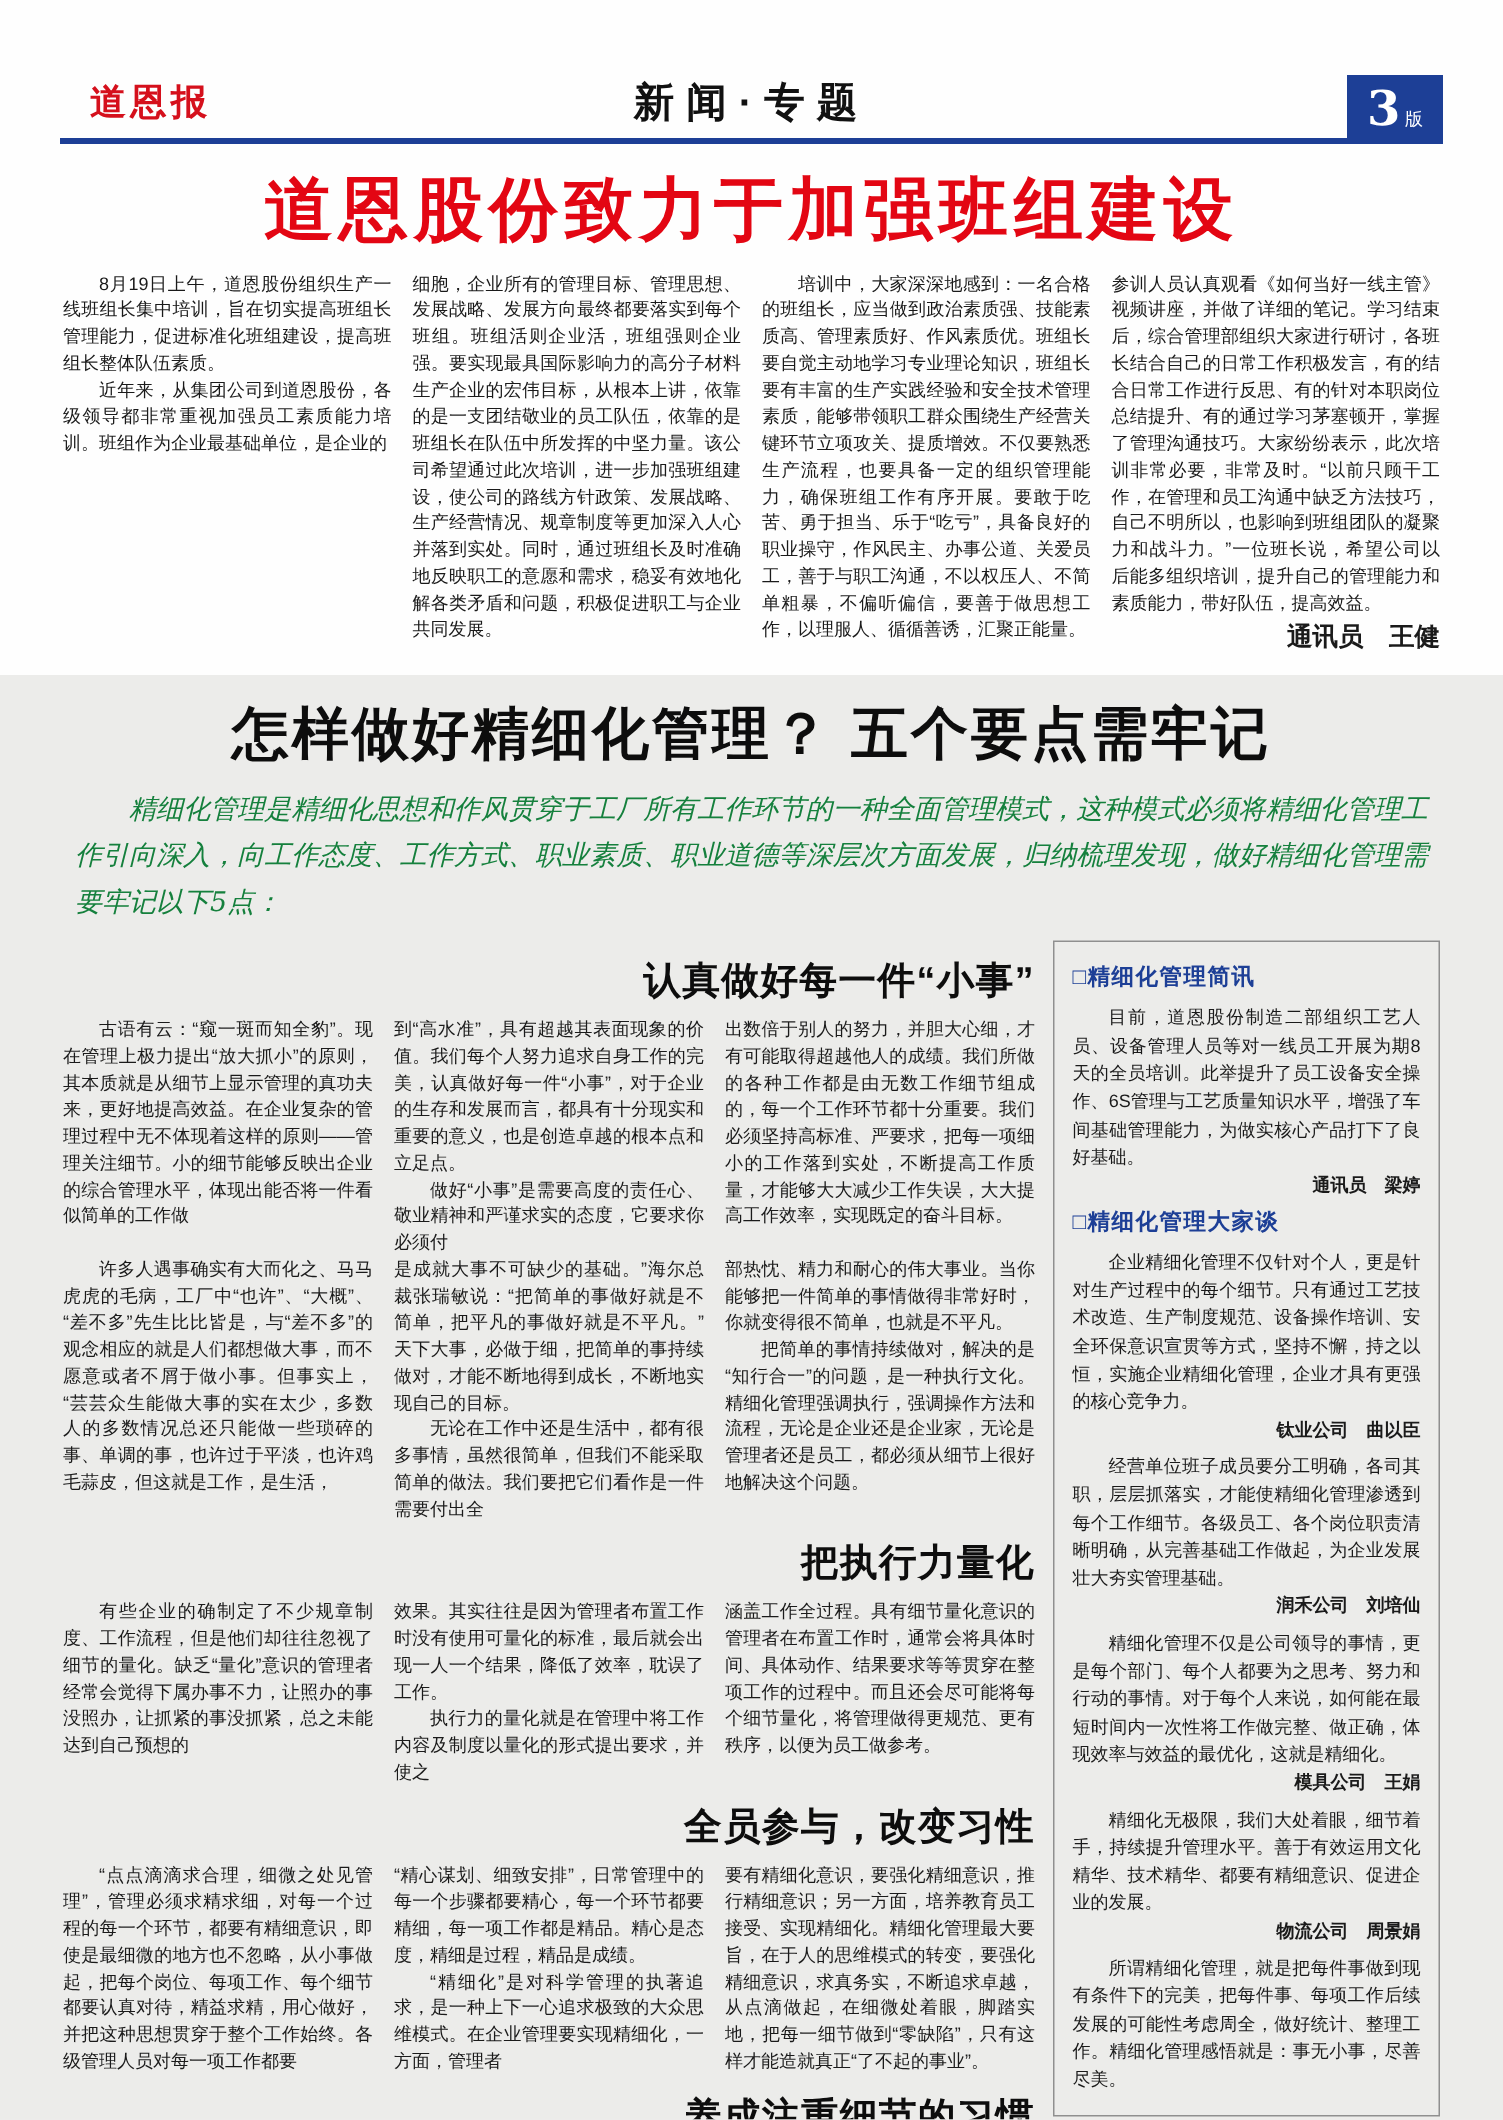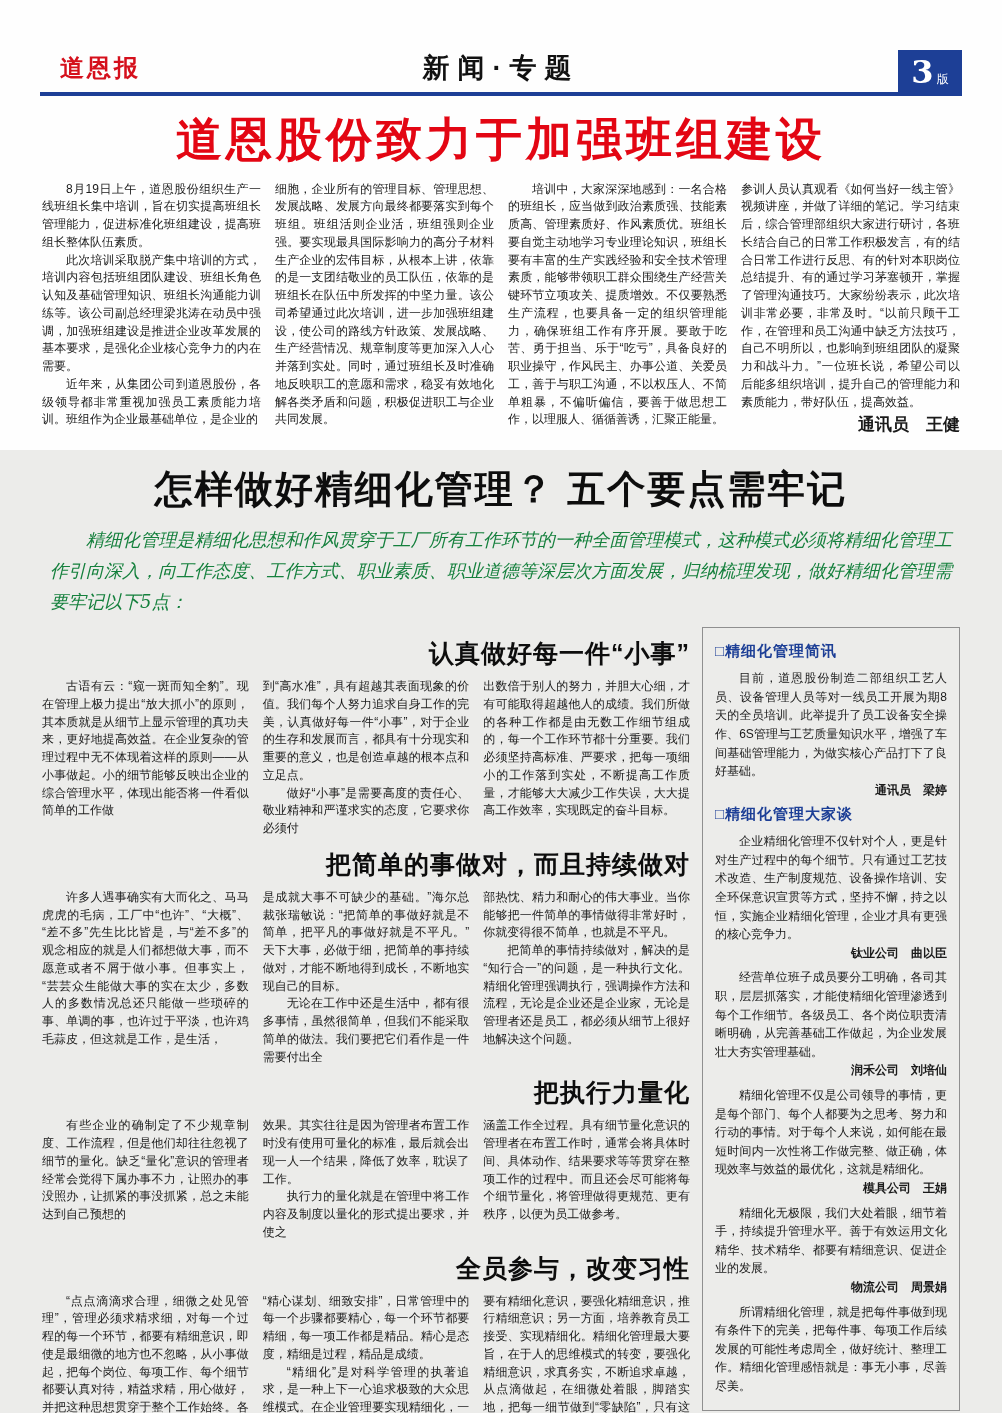--- a/index.html
+++ b/index.html
@@ -52,21 +52,20 @@
       <span class="num">3</span>
       <span class="lbl">版</span>
     </span>
   </div>
 
   <div class="a1">
     <div class="a1-headline">道恩股份致力于加强班组建设</div>
     <div class="a1-cols">
       <div class="col">
           <p>8月19日上午，道恩股份组织生产一线班组长集中培训，旨在切实提高班组长管理能力，促进标准化班组建设，提高班组长整体队伍素质。</p>
-          <p>此次培训采取脱产集中培训的方式，培训内容包括班组团队建设、班组长角色认知及基础管理知识、班组长沟通能力训练等。该公司副总经理梁兆涛在动员中强调，加强班组建设是推进企业改革发展的基本要求，是强化企业核心竞争力的内在需要。</p>
           <p>近年来，从集团公司到道恩股份，各级领导都非常重视加强员工素质能力培训。班组作为企业最基础单位，是企业的</p>
         </div>
       <div class="col">
           <p class="cont">细胞，企业所有的管理目标、管理思想、发展战略、发展方向最终都要落实到每个班组。班组活则企业活，班组强则企业强。要实现最具国际影响力的高分子材料生产企业的宏伟目标，从根本上讲，依靠的是一支团结敬业的员工队伍，依靠的是班组长在队伍中所发挥的中坚力量。该公司希望通过此次培训，进一步加强班组建设，使公司的路线方针政策、发展战略、生产经营情况、规章制度等更加深入人心并落到实处。同时，通过班组长及时准确地反映职工的意愿和需求，稳妥有效地化解各类矛盾和问题，积极促进职工与企业共同发展。</p>
         </div>
       <div class="col">
           <p>培训中，大家深深地感到：一名合格的班组长，应当做到政治素质强、技能素质高、管理素质好、作风素质优。班组长要自觉主动地学习专业理论知识，班组长要有丰富的生产实践经验和安全技术管理素质，能够带领职工群众围绕生产经营关键环节立项攻关、提质增效。不仅要熟悉生产流程，也要具备一定的组织管理能力，确保班组工作有序开展。要敢于吃苦、勇于担当、乐于“吃亏”，具备良好的职业操守，作风民主、办事公道、关爱员工，善于与职工沟通，不以权压人、不简单粗暴，不偏听偏信，要善于做思想工作，以理服人、循循善诱，汇聚正能量。</p>
         </div>
       <div class="col">
         <div>
@@ -81,34 +80,33 @@
     <div class="a2-headline">怎样做好精细化管理？ 五个要点需牢记</div>
     <div class="a2-intro">精细化管理是精细化思想和作风贯穿于工厂所有工作环节的一种全面管理模式，这种模式必须将精细化管理工作引向深入，向工作态度、工作方式、职业素质、职业道德等深层次方面发展，归纳梳理发现，做好精细化管理需要牢记以下5点：</div>
 
     <div class="a2-body">
       <div class="a2-left">
 
         <div>
           <div class="sec-title">认真做好每一件“小事”</div>
           <div class="sec-cols">
             <div class="col">
-                <p>古语有云：“窥一斑而知全豹”。现在管理上极力提出“放大抓小”的原则，其本质就是从细节上显示管理的真功夫来，更好地提高效益。在企业复杂的管理过程中无不体现着这样的原则——从小事做起。小的细节能够反映出企业的综合管理水平，体现出能否将一件看似简单的工作做</p>
+                <p>古语有云：“窥一斑而知全豹”。现在管理上极力提出“放大抓小”的原则，其本质就是从细节上显示管理的真功夫来，更好地提高效益。在企业复杂的管理过程中无不体现着这样的原则——管理关注细节。小的细节能够反映出企业的综合管理水平，体现出能否将一件看似简单的工作做</p>
               </div>
             <div class="col">
                 <p class="cont">到“高水准”，具有超越其表面现象的价值。我们每个人努力追求自身工作的完美，认真做好每一件“小事”，对于企业的生存和发展而言，都具有十分现实和重要的意义，也是创造卓越的根本点和立足点。</p>
                 <p>做好“小事”是需要高度的责任心、敬业精神和严谨求实的态度，它要求你必须付</p>
               </div>
             <div class="col">
                 <p class="cont">出数倍于别人的努力，并胆大心细，才有可能取得超越他人的成绩。我们所做的各种工作都是由无数工作细节组成的，每一个工作环节都十分重要。我们必须坚持高标准、严要求，把每一项细小的工作落到实处，不断提高工作质量，才能够大大减少工作失误，大大提高工作效率，实现既定的奋斗目标。</p>
               </div>
           </div>
         </div>
 
         <div>
-          <div class="sec-title">把简单的事做对，而且持续做对</div>
           <div class="sec-cols">
             <div class="col">
                 <p>许多人遇事确实有大而化之、马马虎虎的毛病，工厂中“也许”、“大概”、“差不多”先生比比皆是，与“差不多”的观念相应的就是人们都想做大事，而不愿意或者不屑于做小事。但事实上，“芸芸众生能做大事的实在太少，多数人的多数情况总还只能做一些琐碎的事、单调的事，也许过于平淡，也许鸡毛蒜皮，但这就是工作，是生活，</p>
               </div>
             <div class="col">
                 <p class="cont">是成就大事不可缺少的基础。”海尔总裁张瑞敏说：“把简单的事做好就是不简单，把平凡的事做好就是不平凡。”天下大事，必做于细，把简单的事持续做对，才能不断地得到成长，不断地实现自己的目标。</p>
                 <p>无论在工作中还是生活中，都有很多事情，虽然很简单，但我们不能采取简单的做法。我们要把它们看作是一件需要付出全</p>
               </div>
             <div class="col">
                 <p class="cont">部热忱、精力和耐心的伟大事业。当你能够把一件简单的事情做得非常好时，你就变得很不简单，也就是不平凡。</p>

